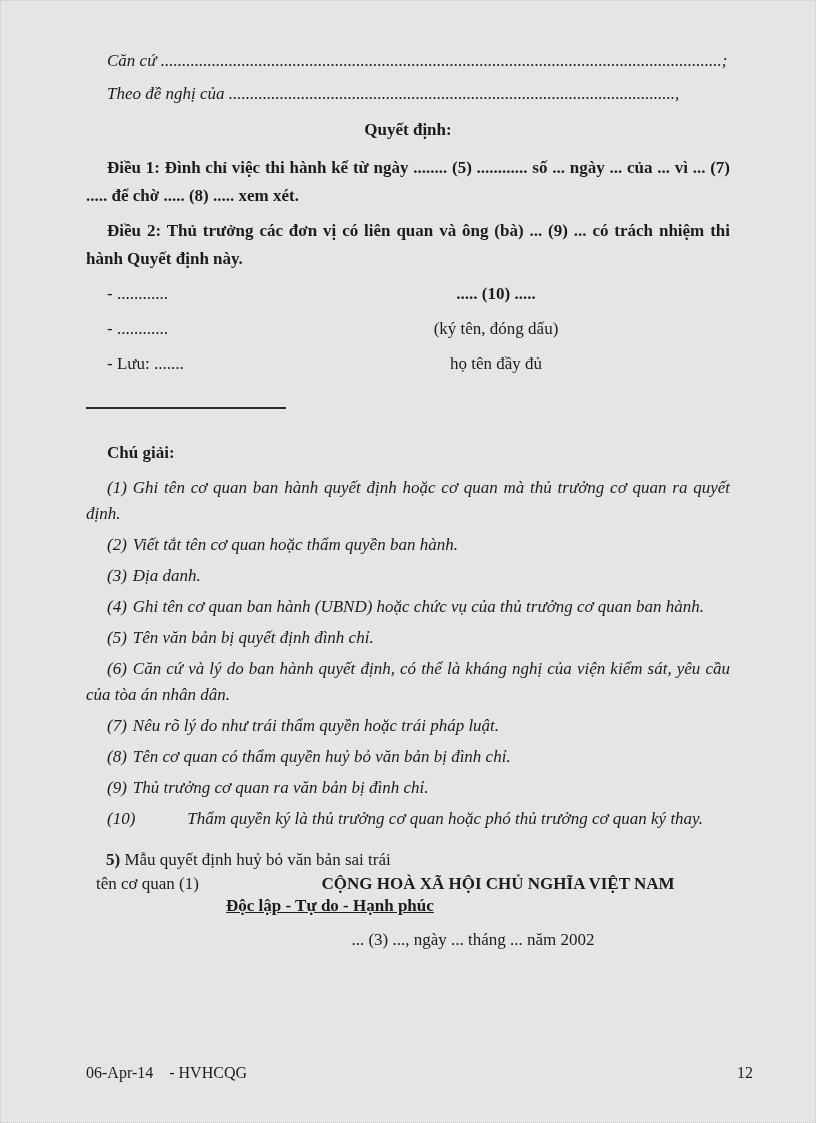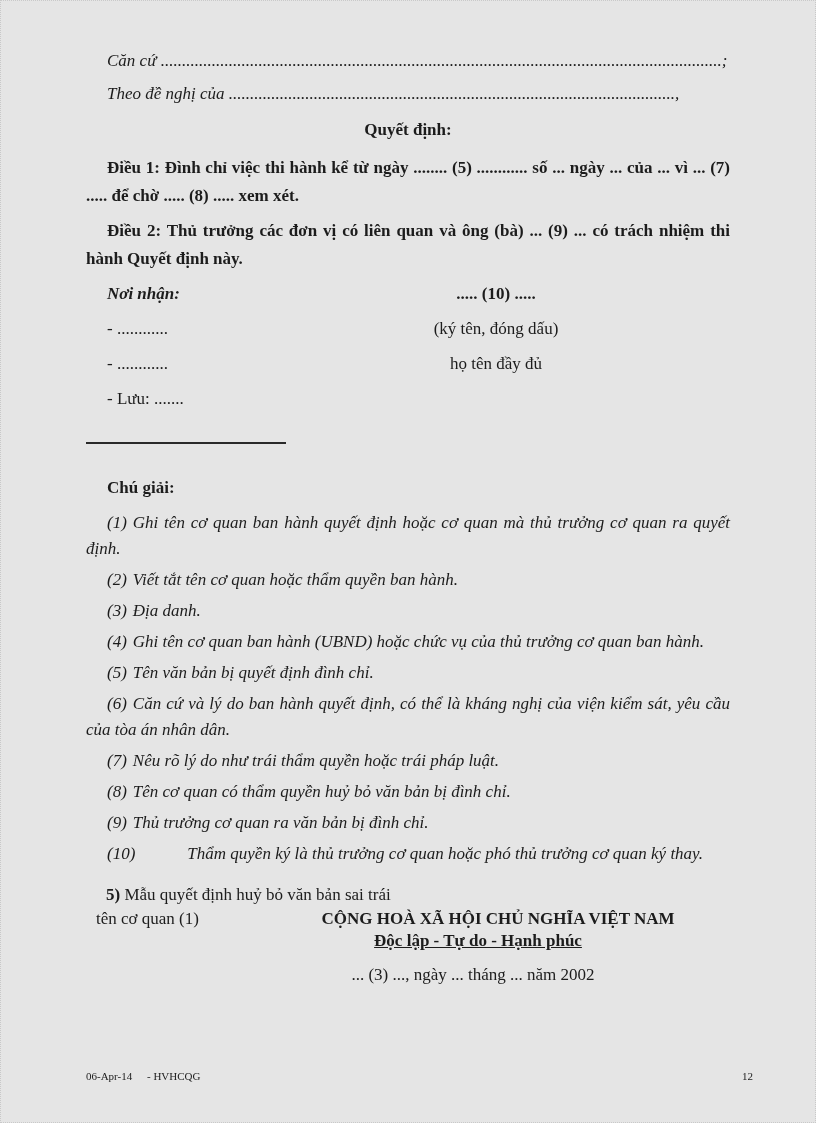--- a/index.html
+++ b/index.html
@@ -31,26 +31,26 @@
   .authority { font-weight:bold; }
   .separator { width:200px; border-top:2px solid #2a2a2a; margin-top:22px; }
   .notes-heading { font-weight:bold; margin:30px 0 8px; text-indent:21px; }
   .note { font-style:italic; text-align:justify; text-indent:21px; line-height:26px; margin-bottom:5px; }
   .nlabel { margin-right:6px; }
   .note-tab .nlabel { margin-right:52px; }
   .sec5 { margin-top:14px; text-indent:20px; }
   .row5a { display:flex; padding-left:10px; margin-top:0; align-items:baseline;justify-content:space-between; }
   .org { width:170px; }
   .nation { flex:1; text-align:center; font-weight:bold; }
-  .row5b { padding-left:140px; text-align:center; margin:2px 0 10px; }
+  .row5b { padding-left:140px; text-align:left; margin:2px 0 10px; }
   .motto { font-weight:bold; text-decoration:underline; }
   .num-line { margin-left:35px; margin-bottom:4px; }
   .date-line { text-align:center; padding-left:130px; margin-top:4px; }
   .footer { position:absolute; left:85px; right:62px; bottom:40px;
-            display:flex; justify-content:space-between; font-size:11px;margin-top:40px; }
+            display:flex; justify-content:space-between; font-size:16px;margin-top:40px; }
   .footer-left span { margin-right:12px; }
 </style>
 </head>
 <body>
 
 <div class="page">
 
   <p class="italic indent pre nowrap">Căn cứ ....................................................................................................................................;</p>
   <p class="italic indent pre nowrap">Theo đề nghị của .........................................................................................................,</p>
 
@@ -60,21 +60,20 @@
     <span>Điều 1:</span>
     <span>Đình chỉ việc thi hành kể từ ngày ........ (5) ............ số ... ngày ... của ... vì ... (7) ..... để chờ ..... (8) ..... xem xét.</span>
   </p>
   <p class="article">
     <span>Điều 2:</span>
     <span>Thủ trưởng các đơn vị có liên quan và ông (bà) ... (9) ... có trách nhiệm thi hành Quyết định này.</span>
   </p>
 
   <div class="sign-block">
     <div class="sign-left">
-      <p class="recipients-heading">Nơi nhận:</p>
       <p>- ............</p>
       <p>- ............</p>
       <p>- Lưu: .......</p>
     </div>
     <div class="sign-right">
       <p class="authority">..... (10) .....</p>
       <p>(ký tên, đóng dấu)</p>
       <p>họ tên đầy đủ</p>
     </div>
   </div>

